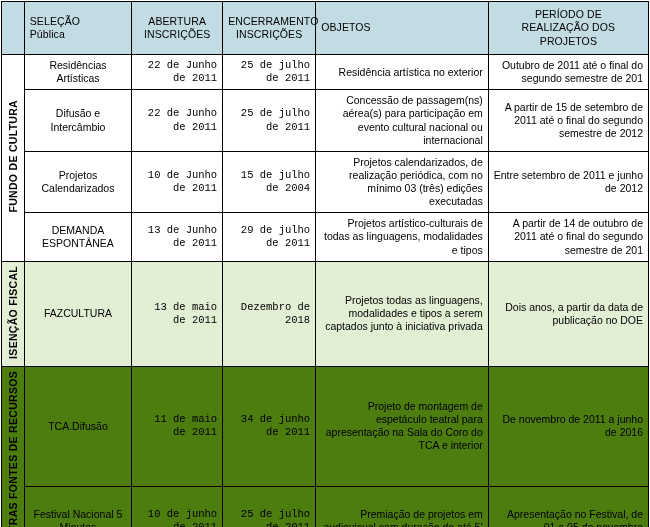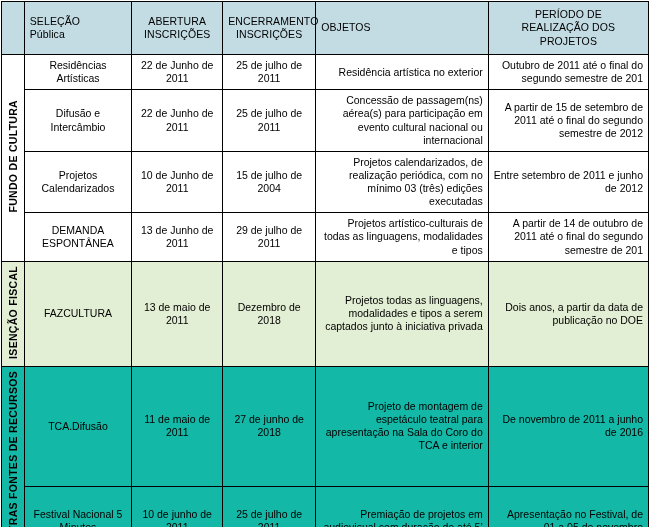--- a/index.html
+++ b/index.html
@@ -57,24 +57,24 @@
     white-space: pre-line;
     line-height: 1.15;
     text-align: center;
   }
   .g-cultura { background: #d7e9ef; }
   .g-isencao { background: #e3efd4; }
   .g-outras  { background: #ded6ea; }
 
   .row-cultura td { background: #ffffff; }
   .row-isencao td { background: #e3efd4; }
-  .row-outras td  { background: #14b8a6; }
+  .row-outras td  { background: #4d7c0f; }
 
   td.c-nome { text-align: center; }
-  td.c-abertura, td.c-encerramento { text-align: center; }
+  td.c-abertura, td.c-encerramento { text-align: right; font-family: Liberation Mono, monospace; }
   td.c-objetos { text-align: right; }
   td.c-periodo { text-align: right; }
 
   .col-nome { width: 104px; }
   .col-ab { width: 88px; }
   .col-enc { width: 90px; }
   .col-obj { width: 167px; }
   .col-per { width: 155px; }
 </style>
 </head>
@@ -146,21 +146,21 @@
       <td class="c-objetos">Projetos todas as linguagens, modalidades e tipos a serem captados junto à iniciativa privada</td>
       <td class="c-periodo">Dois anos, a partir da data de publicação no DOE</td>
     </tr>
 
     <tr class="row-outras">
       <td class="group g-outras" rowspan="2">
         <span class="rot">OUTRAS FONTES DE RECURSOS</span>
       </td>
       <td class="c-nome">TCA.Difusão</td>
       <td class="c-abertura">11 de maio de 2011</td>
-      <td class="c-encerramento">27 de junho de 2018</td>
+      <td class="c-encerramento">34 de junho de 2011</td>
       <td class="c-objetos">Projeto de montagem de espetáculo teatral para apresentação na Sala do Coro do TCA e interior</td>
       <td class="c-periodo">De novembro de 2011 a junho de 2016</td>
     </tr>
     <tr class="row-outras">
       <td class="c-nome">Festival Nacional 5 Minutos</td>
       <td class="c-abertura">10 de junho de 2011</td>
       <td class="c-encerramento">25 de julho de 2011</td>
       <td class="c-objetos">Premiação de projetos em audiovisual com duração de até 5’</td>
       <td class="c-periodo">Apresentação no Festival, de 01 a 05 de novembro</td>
     </tr>

